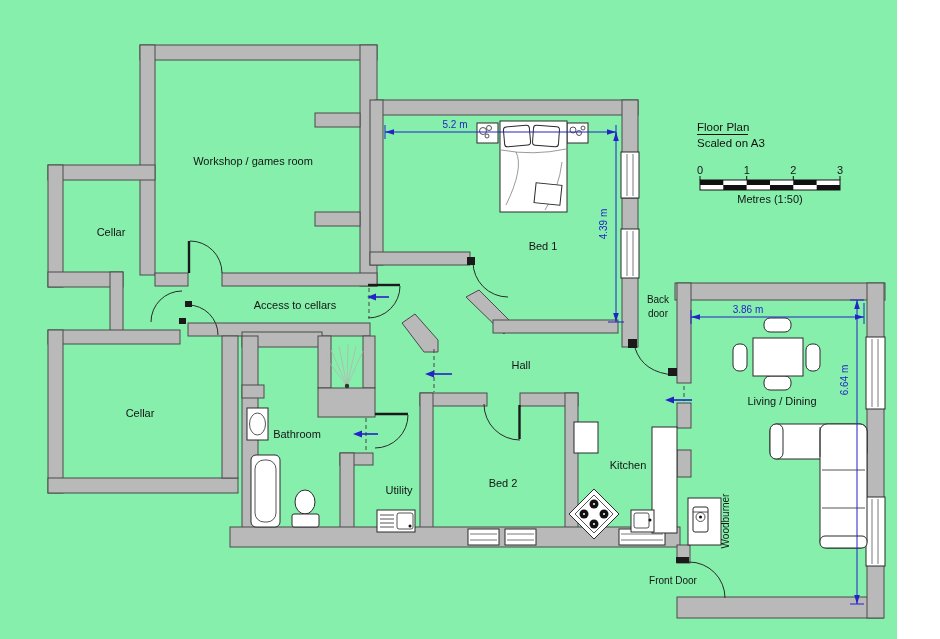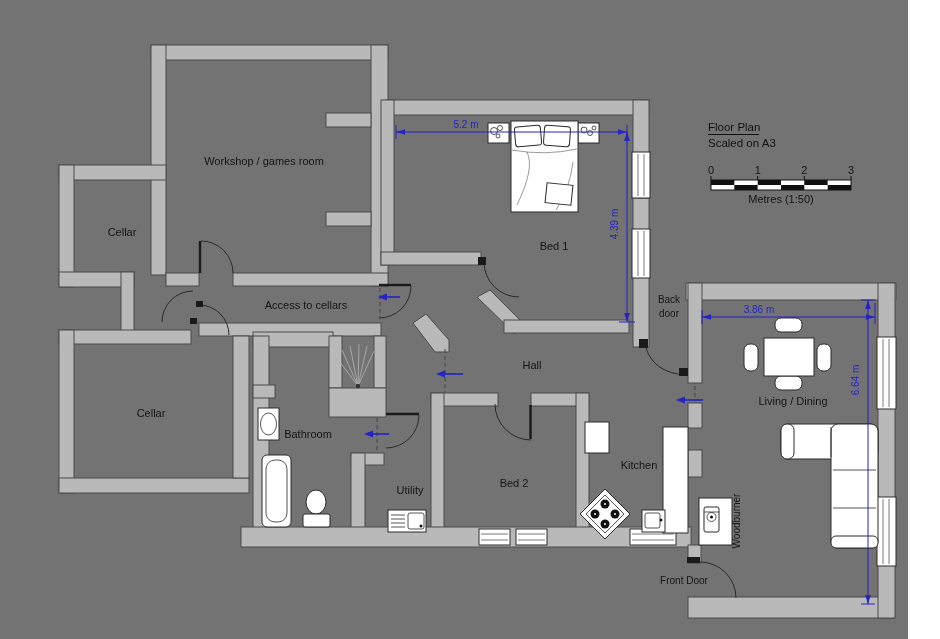--- a/index.html
+++ b/index.html
@@ -1,17 +1,17 @@
 <!DOCTYPE html>
 <html><head>
 <meta charset="utf-8">
 <style>
   html,body{margin:0;padding:0;background:#fff;}
-  #stage{position:relative;width:897px;height:639px;background:#737373;overflow:hidden;
-         font-family:"Liberation Sans",sans-serif;padding-left:11px;}
+  #stage{position:relative;width:897px;height:639px;background:#86efac;overflow:hidden;
+         font-family:"Liberation Sans",sans-serif;}
   svg{display:block}
   .wall{fill:#b9b9b9;stroke:#4a4a4a;stroke-width:1;}
   .furn{fill:#ffffff;stroke:#2a2a2a;stroke-width:1;}
   .thin{fill:none;stroke:#2a2a2a;stroke-width:0.8;}
   .soft{fill:none;stroke:#555;stroke-width:0.6;}
   .arc{fill:none;stroke:#2a2a2a;stroke-width:1;}
   .leaf{stroke:#1a1a1a;stroke-width:2.4;}
   .cap{fill:#1a1a1a;}
   .win{fill:#ffffff;stroke:#2a2a2a;stroke-width:1;}
   .winl{stroke:#555;stroke-width:0.8;}

